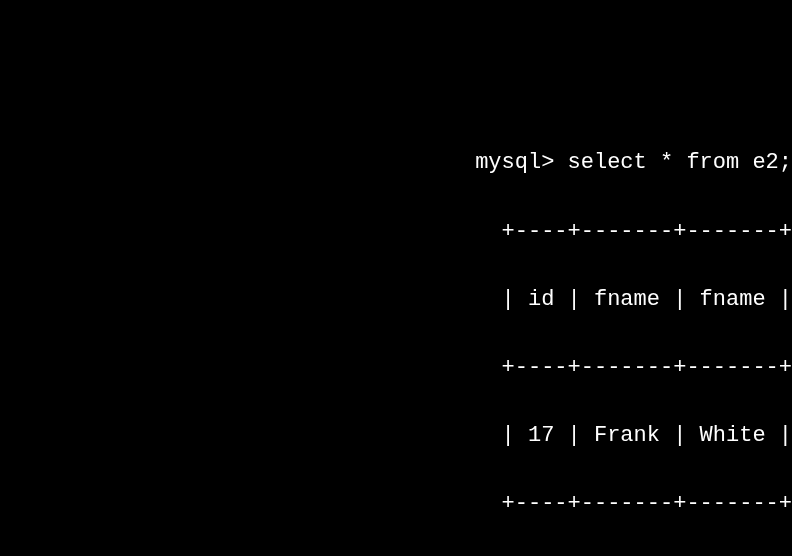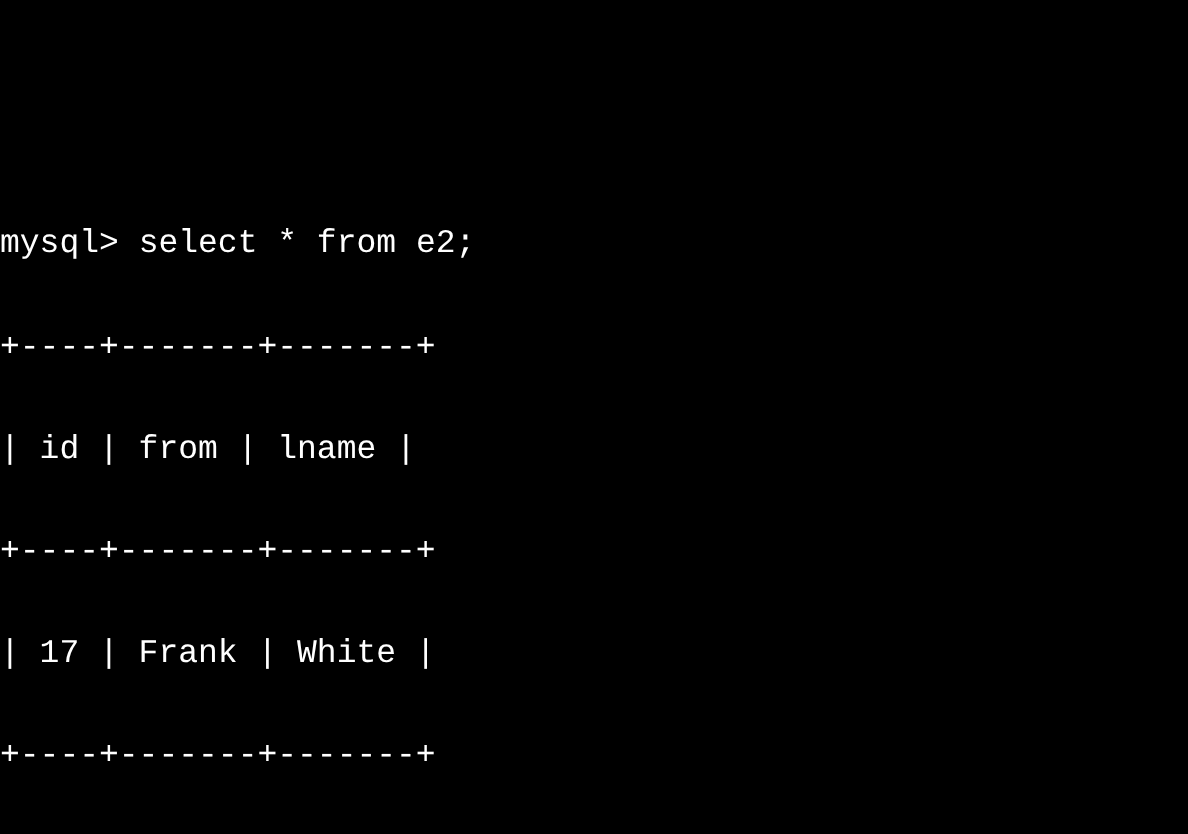--- a/index.html
+++ b/index.html
@@ -14,30 +14,31 @@
       font-size: 22px;
       line-height: 1.55;
       padding: 10px 0 0 0;
       width: 792px;
       height: 556px;
       overflow: hidden;
       white-space: pre;
     }
     .line {
       display: block;
+      text-align: right;
     }
   </style>
 </head>
 <body>
 
 
 
 <span class="line"><span>mysql&gt;</span> <span>select * from e2;</span></span>
 <span class="line">+----+-------+-------+</span>
-<span class="line">| id | from | lname |</span>
+<span class="line">| id | fname | fname |</span>
 <span class="line">+----+-------+-------+</span>
 <span class="line">| 17 | Frank | White |</span>
 <span class="line">+----+-------+-------+</span>
 <span class="line">1 row in set (0.00 sec)</span>
 
 
 
 
 
 

